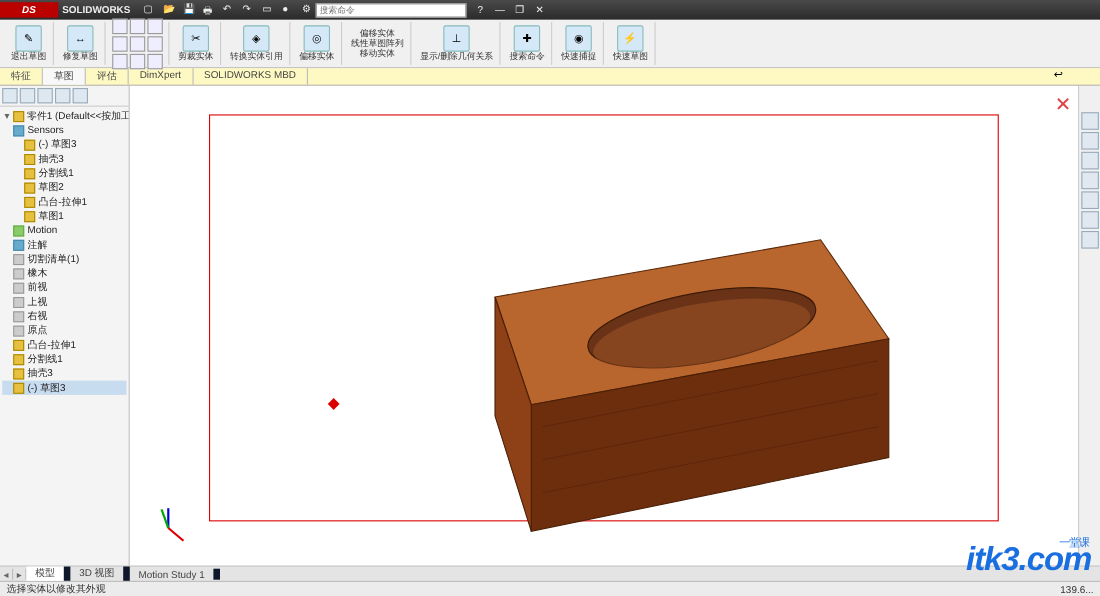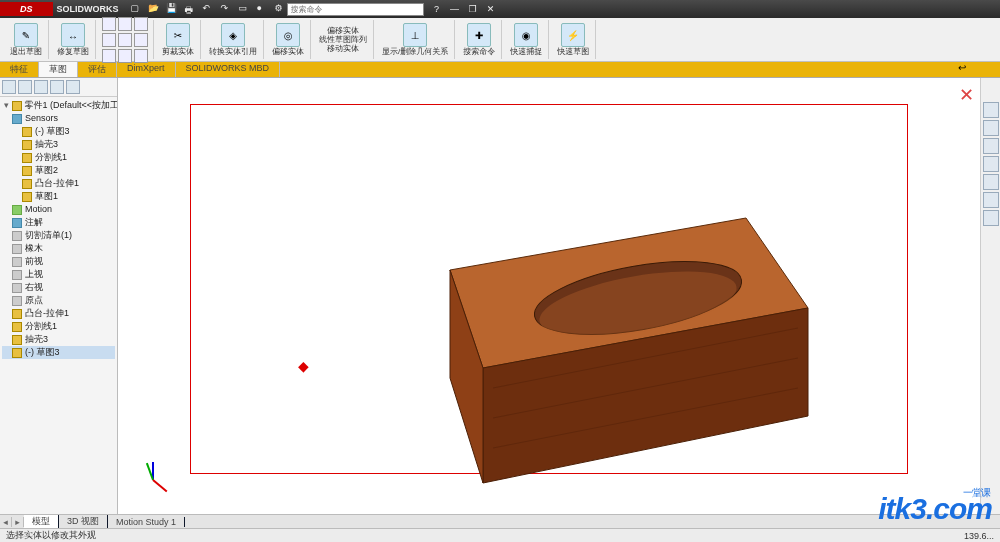--- a/index.html
+++ b/index.html
@@ -18,21 +18,21 @@
 
 
 .ribbon { height: 44px; background: #f0f0f0; border-bottom: 1px solid #c0c0c0; display: flex; padding: 2px 4px; gap: 2px; }
 .ribbon-group { border-right: 1px solid #ccc; padding: 0 6px; display: flex; flex-direction: column; align-items: center; justify-content: center; }
 .ribbon-group .icon-big { width: 24px; height: 24px; background: #d4e8f8; border: 1px solid #8bb; border-radius: 2px; display: flex; align-items: center; justify-content: center; }
 .ribbon-group .label { font-size: 8px; color: #333; margin-top: 1px; text-align: center; line-height: 1; }
 .ribbon-cluster { display: flex; flex-wrap: wrap; gap: 2px; width: 56px; align-content: center; padding: 2px 4px; border-right: 1px solid #ccc; }
 .ribbon-cluster span { width: 14px; height: 14px; border: 1px solid #999; background: #eef; }
 
 
-.tab-strip { height: 16px; background: #eab308; border-bottom: 1px solid #aaa; display: flex; font-size: 9px; }
+.tab-strip { height: 16px; background: #fef9c3; border-bottom: 1px solid #aaa; display: flex; font-size: 9px; }
 .tab-strip .tab { padding: 1px 10px; border-right: 1px solid #bbb; color: #444; cursor: pointer; }
 .tab-strip .tab.active { background: #f8f8f8; font-weight: normal; }
 
 
 .hud { position: absolute; top: 84px; left: 50%; transform: translateX(-50%); display: flex; gap: 3px; background: rgba(240,240,240,0.9); padding: 2px 4px; border: 1px solid #ccc; border-radius: 3px; }
 .hud span { width: 14px; height: 14px; display: inline-block; background: #e8f0f8; border: 1px solid #aac; border-radius: 2px; }
 
 
 .main { display: flex; height: calc(100% - 18px - 44px - 16px - 14px - 14px); }
 
@@ -68,21 +68,21 @@
 
 
 .right-bar { width: 20px; background: #f0f0f0; border-left: 1px solid #ccc; display: flex; flex-direction: column; gap: 2px; padding: 24px 2px; }
 .right-bar span { width: 16px; height: 16px; background: #e0e8f0; border: 1px solid #9ab; }
 .close-sketch { position: absolute; right: 26px; top: 84px; color: #d44; font-size: 18px; cursor: pointer; }
 .confirm-sketch { position: absolute; right: 26px; top: 62px; width: 16px; height: 16px; }
 
 
 .bottom-tabs { height: 14px; background: #e4e4e4; border-top: 1px solid #bbb; display: flex; font-size: 9px; align-items: center; }
 .bottom-tabs .xt { width: 12px; text-align: center; color: #666; border-right: 1px solid #bbb; }
-.bottom-tabs .bt { padding: 0 8px; border-right: 1px solid #0f172a; color: #444; cursor: pointer; }
+.bottom-tabs .bt { padding: 0 8px; border-right: 6px solid #0f172a; color: #444; cursor: pointer; }
 .bottom-tabs .bt.active { background: #fff; }
 
 
 .status-bar { height: 14px; background: #ececec; border-top: 1px solid #bbb; display: flex; align-items: center; font-size: 9px; color: #333; padding: 0 6px; gap: 12px; }
 .status-bar .spacer { flex: 1; }
 
 
 .watermark { position: absolute; right: 8px; bottom: 16px; font-size: 30px; font-weight: 900; font-style: italic; color: #1a6fe0; letter-spacing: -1px; }
 .watermark .dot { color: #1a6fe0; }
 .watermark .cn { font-size: 10px; color: #1a6fe0; position: absolute; right: 2px; top: -6px; font-style: normal; font-weight: normal; }

